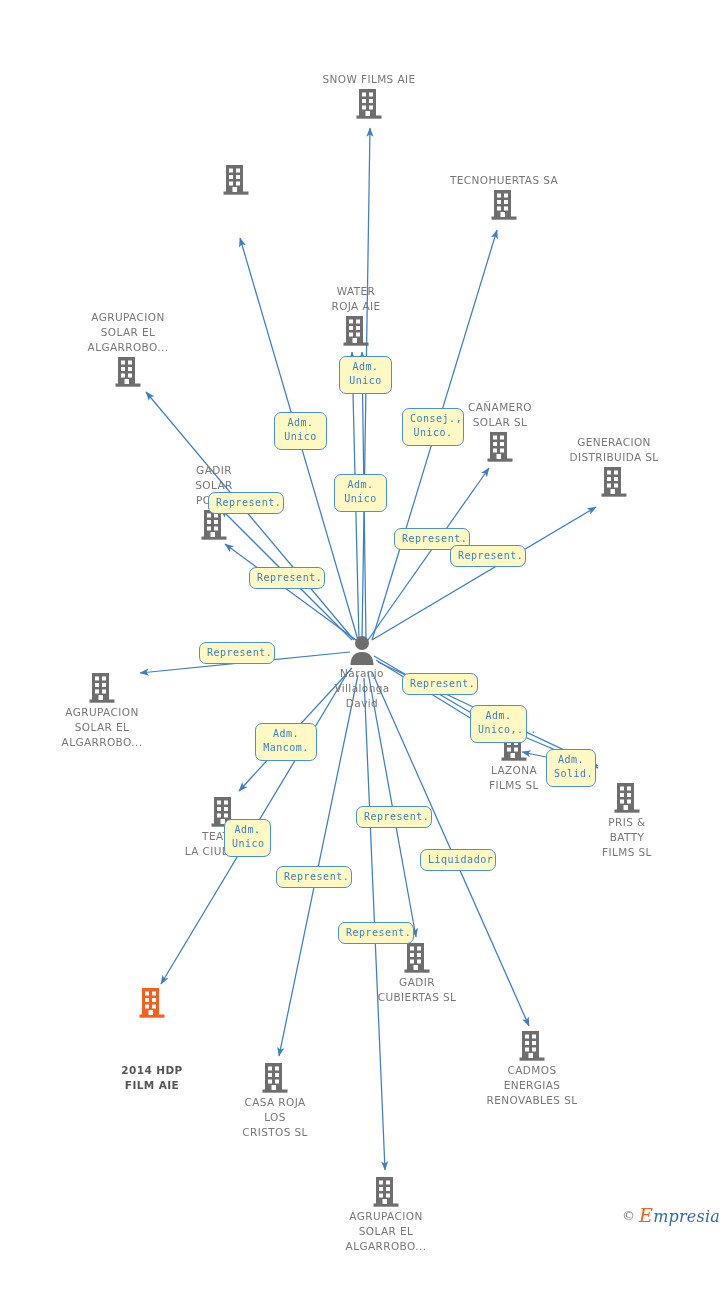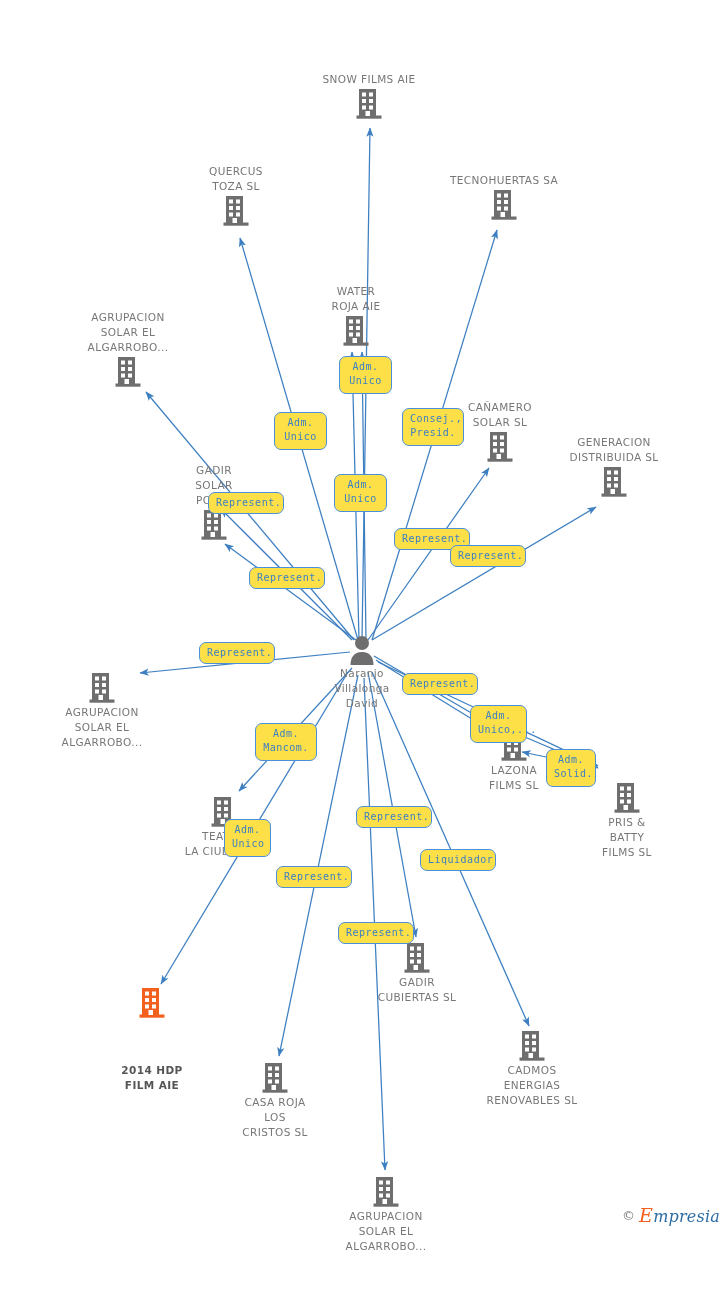--- a/index.html
+++ b/index.html
@@ -15,21 +15,21 @@
   .node{position:absolute;transform:translate(-50%,0);text-align:center;
         width:150px;}
   .node .glyph{display:block;margin:0 auto;line-height:0;}
   .node .caption{display:block;font-size:10.5px;line-height:15px;
                  color:#777777;letter-spacing:.4px;white-space:pre-line;}
   .node.below .caption{margin-top:1px;}
   .node.above .caption{margin-bottom:1px;}
   .node.highlight .caption{color:#555555;font-weight:bold;margin-top:44px;}
 
   
-  .rel{position:absolute;background:#fde047;border:1.4px solid #4a90d9;
+  .rel{position:absolute;background:#fef9c3;border:1.4px solid #4a90d9;
        border-radius:7px;color:#3c7fc4;font-size:10px;line-height:14px;
        padding:3px 7px;text-align:center;white-space:pre-line;
        font-family:"DejaVu Sans Mono","Liberation Mono",monospace;
        letter-spacing:.5px;box-sizing:border-box;}
 
   
   #watermark{position:absolute;right:8px;bottom:8px;display:flex;
              align-items:center;gap:4px;font-size:15px;}
   #watermark .c{color:#7a7a7a;font-size:13px;}
   #watermark .brand{font-family:"DejaVu Serif","Liberation Serif",serif;
@@ -86,22 +86,20 @@
             <rect x="6" y="4.5" width="4" height="4" fill="#fff"></rect>
             <rect x="13" y="4.5" width="4" height="4" fill="#fff"></rect>
             <rect x="6" y="11" width="4" height="4" fill="#fff"></rect>
             <rect x="13" y="11" width="4" height="4" fill="#fff"></rect>
             <rect x="6" y="17.5" width="4" height="4" fill="#fff"></rect>
             <rect x="13" y="17.5" width="4" height="4" fill="#fff"></rect>
             <rect x="9.5" y="23" width="4.5" height="5" fill="#fff"></rect>
           </svg></span>
       </div>
       <div class="node above" style="left: 236px; top: 164px;">
-        <span class="caption">QUERCUS
-TOZA SL</span>
         <span class="glyph"><svg width="26" height="32" viewBox="0 0 26 32" xmlns="http://www.w3.org/2000/svg">
             <rect x="3" y="1" width="17" height="27" fill="#6e6e6e"></rect>
             <rect x="0.5" y="27.5" width="25" height="3.2" fill="#6e6e6e"></rect>
             <rect x="6" y="4.5" width="4" height="4" fill="#fff"></rect>
             <rect x="13" y="4.5" width="4" height="4" fill="#fff"></rect>
             <rect x="6" y="11" width="4" height="4" fill="#fff"></rect>
             <rect x="13" y="11" width="4" height="4" fill="#fff"></rect>
             <rect x="6" y="17.5" width="4" height="4" fill="#fff"></rect>
             <rect x="13" y="17.5" width="4" height="4" fill="#fff"></rect>
             <rect x="9.5" y="23" width="4.5" height="5" fill="#fff"></rect>
@@ -347,21 +345,21 @@
 SOLAR EL
 ALGARROBO...</span>
       </div>
     </div>
   <div id="labels-layer">
       <div class="rel" style="left: 339px; top: 356px; width: 53px; min-height: 38px;">Adm.
 Unico</div>
       <div class="rel" style="left: 274px; top: 412px; width: 53px; min-height: 38px;">Adm.
 Unico</div>
       <div class="rel" style="left: 402px; top: 408px; width: 62px; min-height: 38px;">Consej.,
-Presid.</div>
+Unico.</div>
       <div class="rel" style="left: 334px; top: 474px; width: 53px; min-height: 38px;">Adm.
 Unico</div>
       <div class="rel" style="left: 208px; top: 492px; width: 76px; min-height: 22px;">Represent.</div>
       <div class="rel" style="left: 394px; top: 528px; width: 76px; min-height: 22px;">Represent.</div>
       <div class="rel" style="left: 450px; top: 545px; width: 76px; min-height: 22px;">Represent.</div>
       <div class="rel" style="left: 249px; top: 567px; width: 76px; min-height: 22px;">Represent.</div>
       <div class="rel" style="left: 199px; top: 642px; width: 76px; min-height: 22px;">Represent.</div>
       <div class="rel" style="left: 402px; top: 673px; width: 76px; min-height: 22px;">Represent.</div>
       <div class="rel" style="left: 470px; top: 705px; width: 57px; min-height: 38px;">Adm.
 Unico,...</div>

